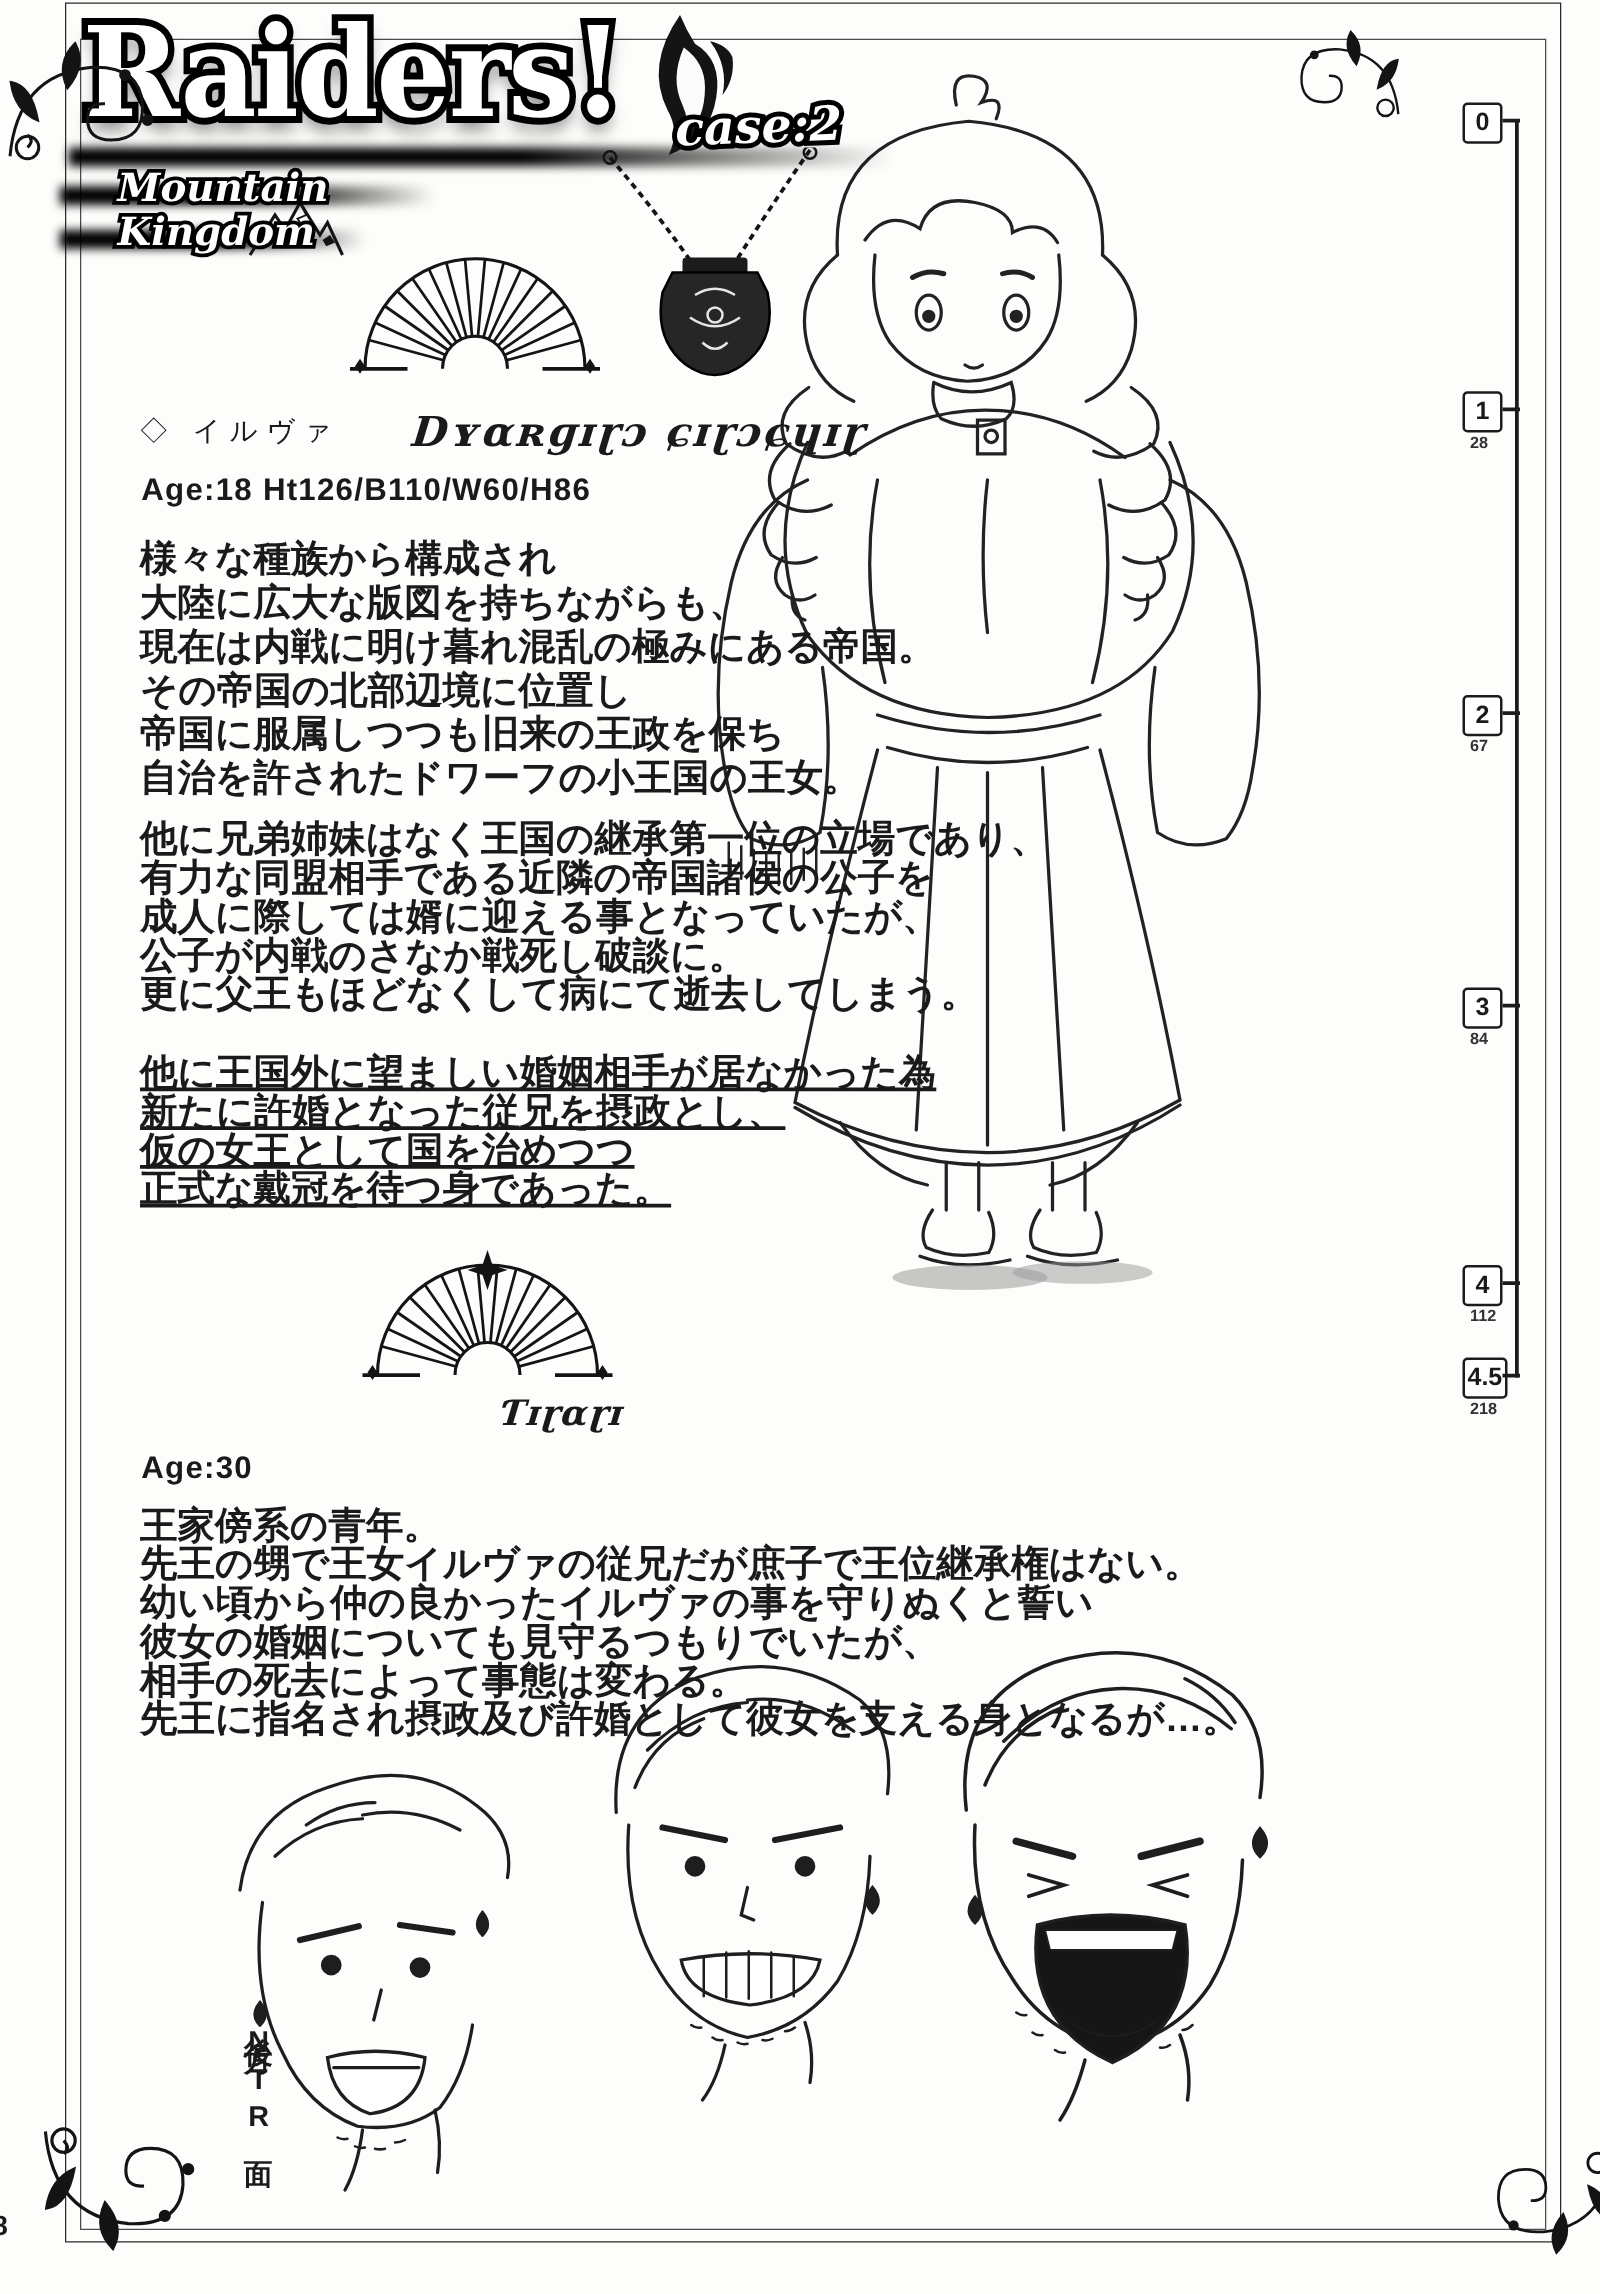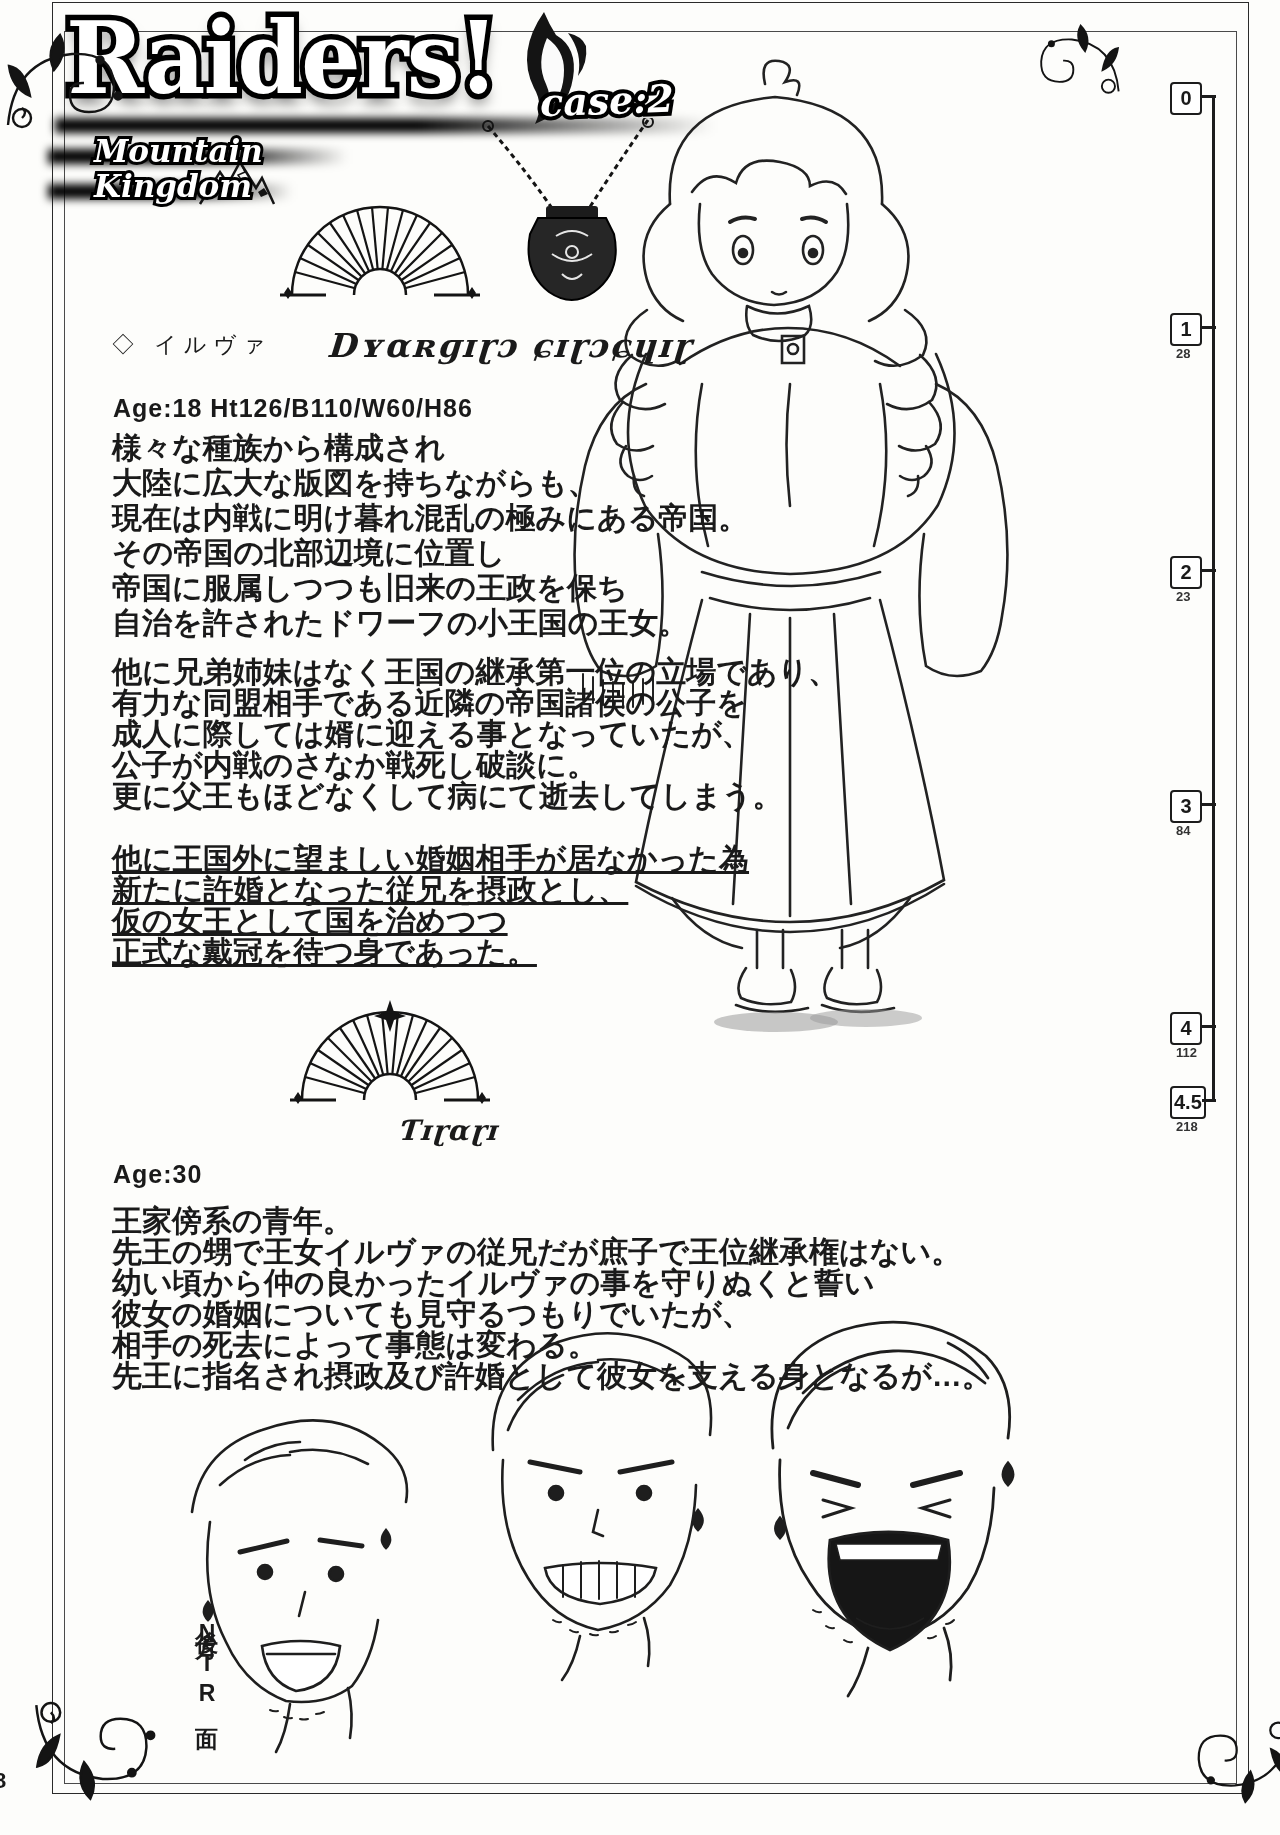--- a/index.html
+++ b/index.html
@@ -125,21 +125,21 @@
       <path d="M8,87 l4,6 l-4,6 l-4,-6 z" fill="#141414"></path>
       <path d="M192,87 l4,6 l-4,6 l-4,-6 z" fill="#141414"></path>
     </svg>
   </div>
 
   <div class="heading" style="left:112px;top:330px;">
     <span>◇</span>
     <span>イルヴァ</span>
   </div>
   <div class="heading fantasy" style="left:330px;top:326px;font-size:33px;letter-spacing:2px;">Dʏɑʀɡɪɽɔ ɕɪɽɔɕɥɪɽ</div>
-  <div class="stats" style="left:113px;top:394px;">Age:18  Ht126/B110/W60/H86</div>
+  <div class="stats" style="left:113px;top:378px;">Age:18  Ht126/B110/W60/H86</div>
   <div class="para lh36" style="left:112px;top:430px;">様々な種族から構成され
 大陸に広大な版図を持ちながらも、
 現在は内戦に明け暮れ混乱の極みにある帝国。
 その帝国の北部辺境に位置し
 帝国に服属しつつも旧来の王政を保ち
 自治を許されたドワーフの小王国の王女。</div>
   <div class="para lh31" style="left:112px;top:656px;">他に兄弟姉妹はなく王国の継承第一位の立場であり、
 有力な同盟相手である近隣の帝国諸侯の公子を
 成人に際しては婿に迎える事となっていたが、
 公子が内戦のさなか戦死し破談に。
@@ -335,21 +335,21 @@
     <span class="sub"></span>
   </div>
   <div class="mark m1">
     <span class="box">1</span>
     <span class="tick"></span>
     <span class="sub">28</span>
   </div>
   <div class="mark m2">
     <span class="box">2</span>
     <span class="tick"></span>
-    <span class="sub">23</span>
+    <span class="sub">67</span>
   </div>
   <div class="mark m3">
     <span class="box">3</span>
     <span class="tick"></span>
     <span class="sub">84</span>
   </div>
   <div class="mark m4">
     <span class="box">4</span>
     <span class="tick"></span>
     <span class="sub">112</span>

